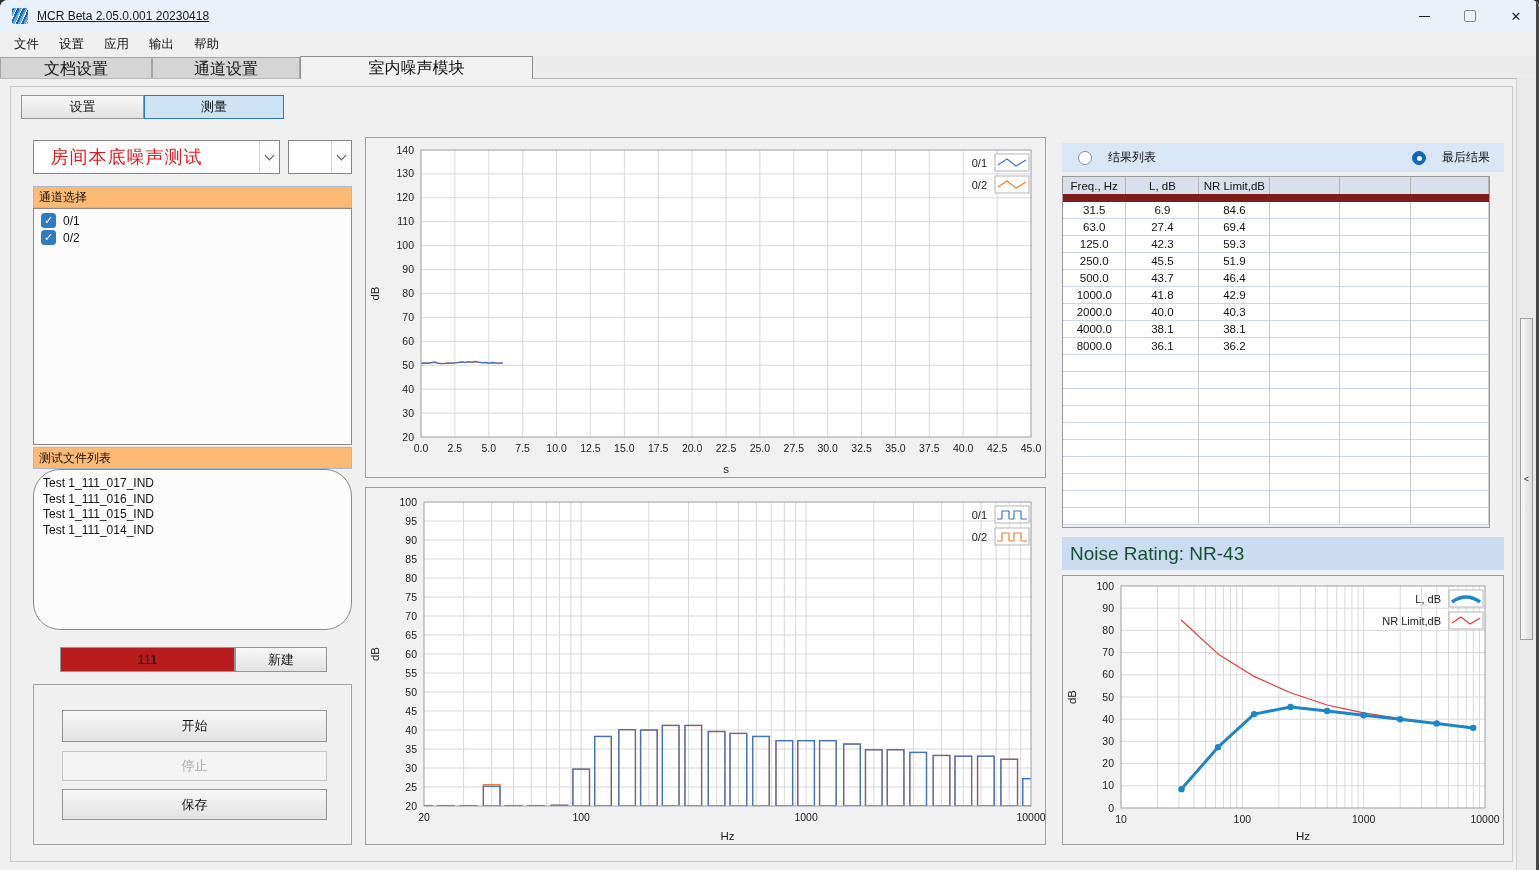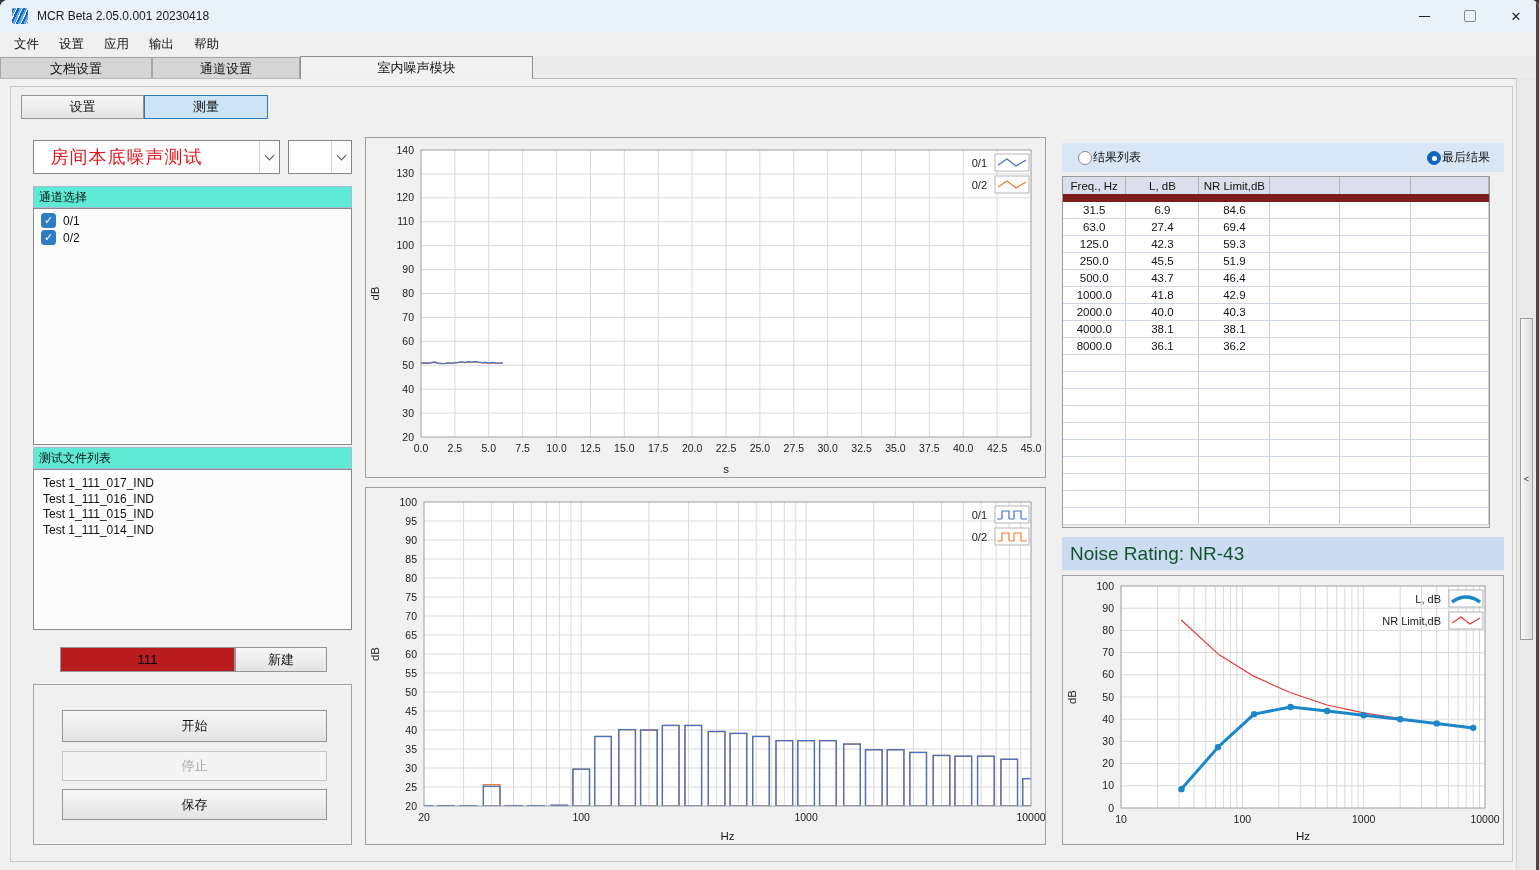--- a/index.html
+++ b/index.html
@@ -3,59 +3,59 @@
 <meta charset="utf-8">
 <style>
   html,body{margin:0;padding:0;background:#333;}
   #window{position:relative;width:1539px;height:870px;background:#f0f0f0;
     font-family:"Liberation Sans",sans-serif;overflow:hidden;border-radius:8px 8px 0 0;color:#111;}
   .window-edge{position:absolute;right:0;top:0;width:3px;height:100%;background:#474747;z-index:50;}
   
   .titlebar{position:absolute;left:0;top:0;right:0;height:32px;background:#e9f2fb;display:flex;align-items:center;z-index:10;}
   .appicon{width:16px;height:16px;margin:0 9px 0 12px;border-radius:2px;
     background:repeating-linear-gradient(115deg,#1565c0 0 2px,#5ea7e8 2px 4px,#eaf3fc 4px 5px);}
-  .title-text{font-size:12px;color:#1a1a1a;}
+  .title-text{font-size:12px;color:#1a1a1a;text-decoration:underline;}
   .win-controls{margin-left:auto;display:flex;height:100%;}
   .win-btn{width:46px;height:100%;display:flex;align-items:center;justify-content:center;font-size:13px;color:#222;}
   .min-line{display:inline-block;width:11px;border-top:1.2px solid #222;}
   .max-box{display:inline-block;width:10px;height:10px;border:1.2px solid #8a8a8a;border-radius:2px;}
   
   .menubar{position:absolute;top:32px;left:0;right:0;height:24px;display:flex;align-items:center;padding-left:4px;font-size:12.5px;}
   .menu-item{padding:3px 10px;}
   
   .tabstrip{position:absolute;top:56px;left:0;right:0;height:22px;background:#ececec;border-bottom:1px solid #b9b9b9;}
-  .tab{position:absolute;top:1px;height:21px;line-height:21px;text-align:center;font-size:13px;
+  .tab{position:absolute;top:1px;height:21px;line-height:21px;text-align:center;font-size:16px;
     background:#d5d5d5;border:1px solid #a5a5a5;border-bottom:none;box-sizing:border-box;}
   .tab.active{background:#f1f1f1;top:0;height:23px;z-index:2;border-color:#8e8e8e;}
   #tab-0{left:0;width:152px;} #tab-1{left:152px;width:148px;} #tab-2{left:300px;width:233px;}
   .frame{position:absolute;left:10px;top:86px;width:1503px;height:776px;border:1px solid #c9c9c9;box-sizing:border-box;}
   
   .btn{box-sizing:border-box;background:linear-gradient(#f7f7f7,#e3e3e3);border:1px solid #949494;
     font-size:13px;display:flex;align-items:center;justify-content:center;color:#111;position:absolute;}
   .btn.disabled{background:#f4f4f4;border-color:#c6c6c6;color:#a8a8a8;}
   .subtab{position:absolute;height:24px;}
   #subtab-settings{left:21px;top:95px;width:123px;}
-  #subtab-measure{left:144px;top:95px;width:124px;background:#cde4f7;border-color:#2f79bd;}
+  #subtab-measure{left:144px;top:95px;width:140px;background:#cde4f7;border-color:#2f79bd;}
   
   .combo{position:absolute;background:#fff;border:1px solid #878787;box-sizing:border-box;display:flex;gap:40px;}
   .combo-value{flex:1;display:flex;align-items:center;justify-content:center;overflow:hidden;white-space:nowrap;}
   .combo-arrow{width:19px;border-left:1px solid #d6d6d6;display:flex;align-items:center;justify-content:center;background:#fcfcfc;}
   .chev{display:inline-block;width:6px;height:6px;border-right:1.5px solid #555;border-bottom:1.5px solid #555;transform:rotate(45deg);margin-top:-3px;}
   #test-combo{left:33px;top:140px;width:247px;height:34px;}
   #test-combo .combo-value{font-family:"DejaVu Serif",serif;font-size:18px;letter-spacing:1px;}
   #nr-combo{left:288px;top:140px;width:64px;height:34px;}
   #nr-combo .combo-value{font-size:17px;font-weight:bold;}
   
-  .section-header{position:absolute;background:#5eead4;border:1px solid #a9b9d2;box-sizing:border-box;
+  .section-header{position:absolute;background:#fdba74;border:1px solid #a9b9d2;box-sizing:border-box;
     font-size:12px;display:flex;align-items:center;padding-left:5px;}
   #channels-header{left:33px;top:186px;width:319px;height:22px;}
   #files-header{left:33px;top:447px;width:319px;height:22px;}
   .listbox{position:absolute;background:#fcfcfc;border:1px solid #8a8a8a;box-sizing:border-box;overflow:hidden;}
   #channel-list{left:33px;top:208px;width:319px;height:237px;padding-top:3px;}
-  #file-list{left:33px;top:469px;width:319px;height:161px;padding-top:6px;}
+  #file-list{left:33px;top:469px;width:319px;height:161px;padding-top:6px;border-radius:27px;}
   .channel-row{display:flex;align-items:center;gap:7px;padding:1px 0 1px 7px;font-size:12px;}
   .cb{width:15px;height:15px;background:#2f7cc4;border-radius:3.5px;color:#fff;font-size:11px;
     display:flex;align-items:center;justify-content:center;flex:0 0 auto;}
   .file-item{font-size:12px;padding:0 0 1px 9px;line-height:14.5px;}
   .name-input{position:absolute;left:60px;top:647px;width:175px;height:25px;box-sizing:border-box;
     border:1px solid #979797;background:#b91c1c;text-align:center;font-size:13px;font-family:"Liberation Sans",sans-serif;}
   #new-button{left:235px;top:647px;width:92px;height:25px;}
   .groupbox{position:absolute;left:33px;top:684px;width:319px;height:161px;border:1px solid #a2a2a2;box-sizing:border-box;}
   #start-button{left:62px;top:710px;width:265px;height:32px;}
   #stop-button{left:62px;top:751px;width:265px;height:30px;}
@@ -66,21 +66,21 @@
   #chart-spec{left:365px;top:487px;width:681px;height:358px;}
   #chart-nr{left:1062px;top:575px;width:442px;height:270px;}
   .chart-panel svg{position:absolute;left:0;top:0;}
   svg text{font-family:"Liberation Sans",sans-serif;}
   
   .radio-row{position:absolute;left:1062px;top:143px;width:442px;height:29px;background:#d9e6f5;
     display:flex;align-items:center;font-size:12px;}
   .radio{width:14px;height:14px;border:1px solid #8a8a8a;border-radius:50%;background:#fff;box-sizing:border-box;position:relative;flex:0 0 auto;}
   .radio.sel{background:#0f67bd;border-color:#0f67bd;}
   .radio.sel::after{content:"";position:absolute;left:4px;top:4px;width:5px;height:5px;border-radius:50%;background:#fff;}
-  .radio-label{margin:0 0 0 1px;}
+  .radio-label{margin:0 0 0 16px;}
   .table-wrap{position:absolute;left:1062px;top:176px;width:428px;height:352px;border:1px solid #9a9a9a;
     background:#efefef;box-sizing:border-box;overflow:hidden;}
   .table-wrap table{border-collapse:collapse;table-layout:fixed;}
   .table-wrap th{background:#d9e0ec;border-bottom:8px solid #7f1d1d;border-right:1px solid #b5b5b5;
     font-weight:normal;font-size:11.5px;height:17px;padding:0;}
   .table-wrap td{font-size:11.5px;text-align:center;height:16px;padding:0;background:#fff;
     border-right:1px solid #cccccc;border-bottom:1px solid #ccd6e8;}
   .banner{position:absolute;left:1062px;top:537px;width:442px;height:33px;background:#cbdcf2;
     display:flex;align-items:center;padding-left:8px;box-sizing:border-box;font-size:19px;}
   

